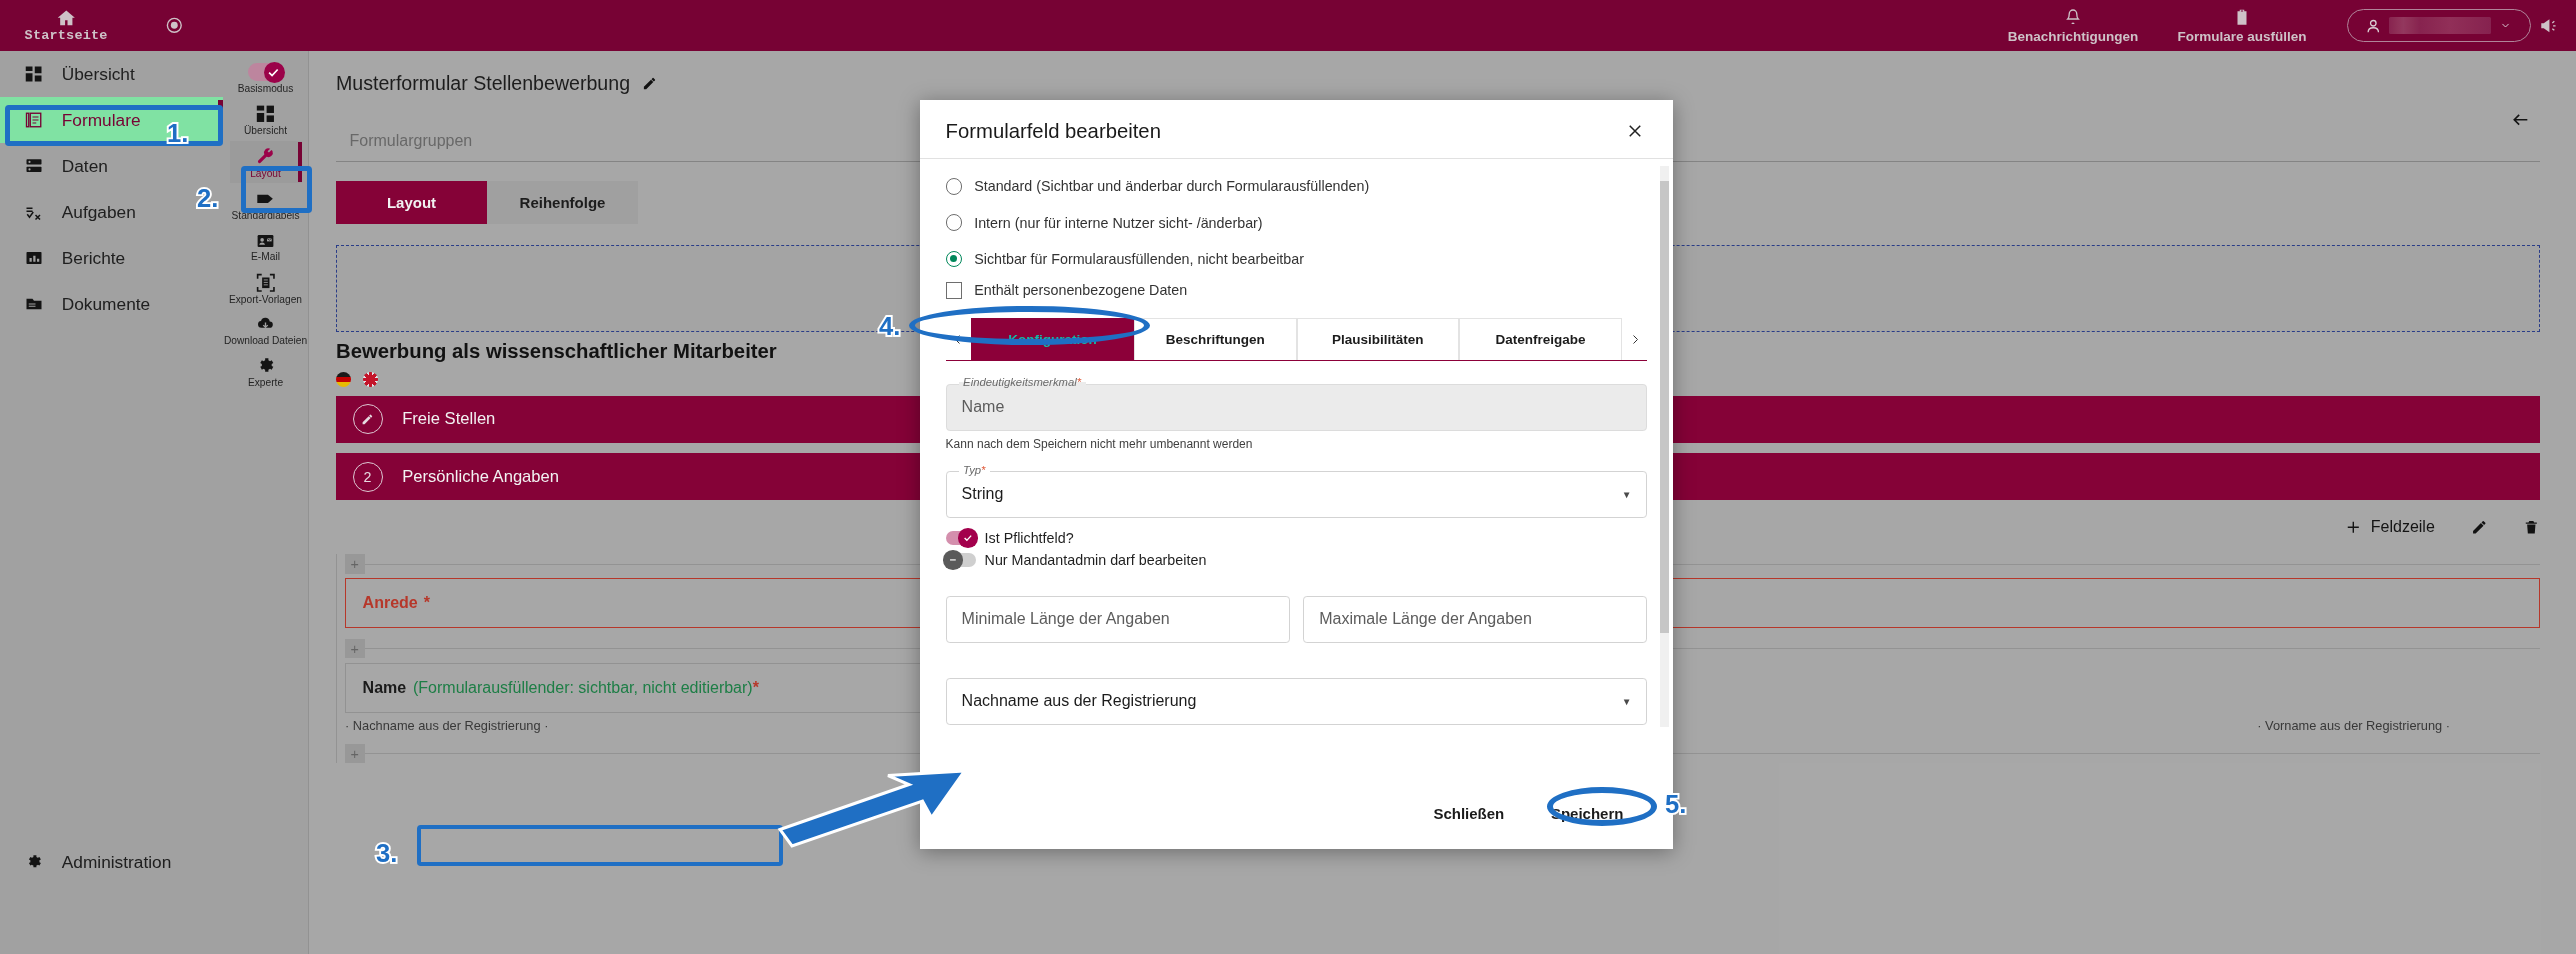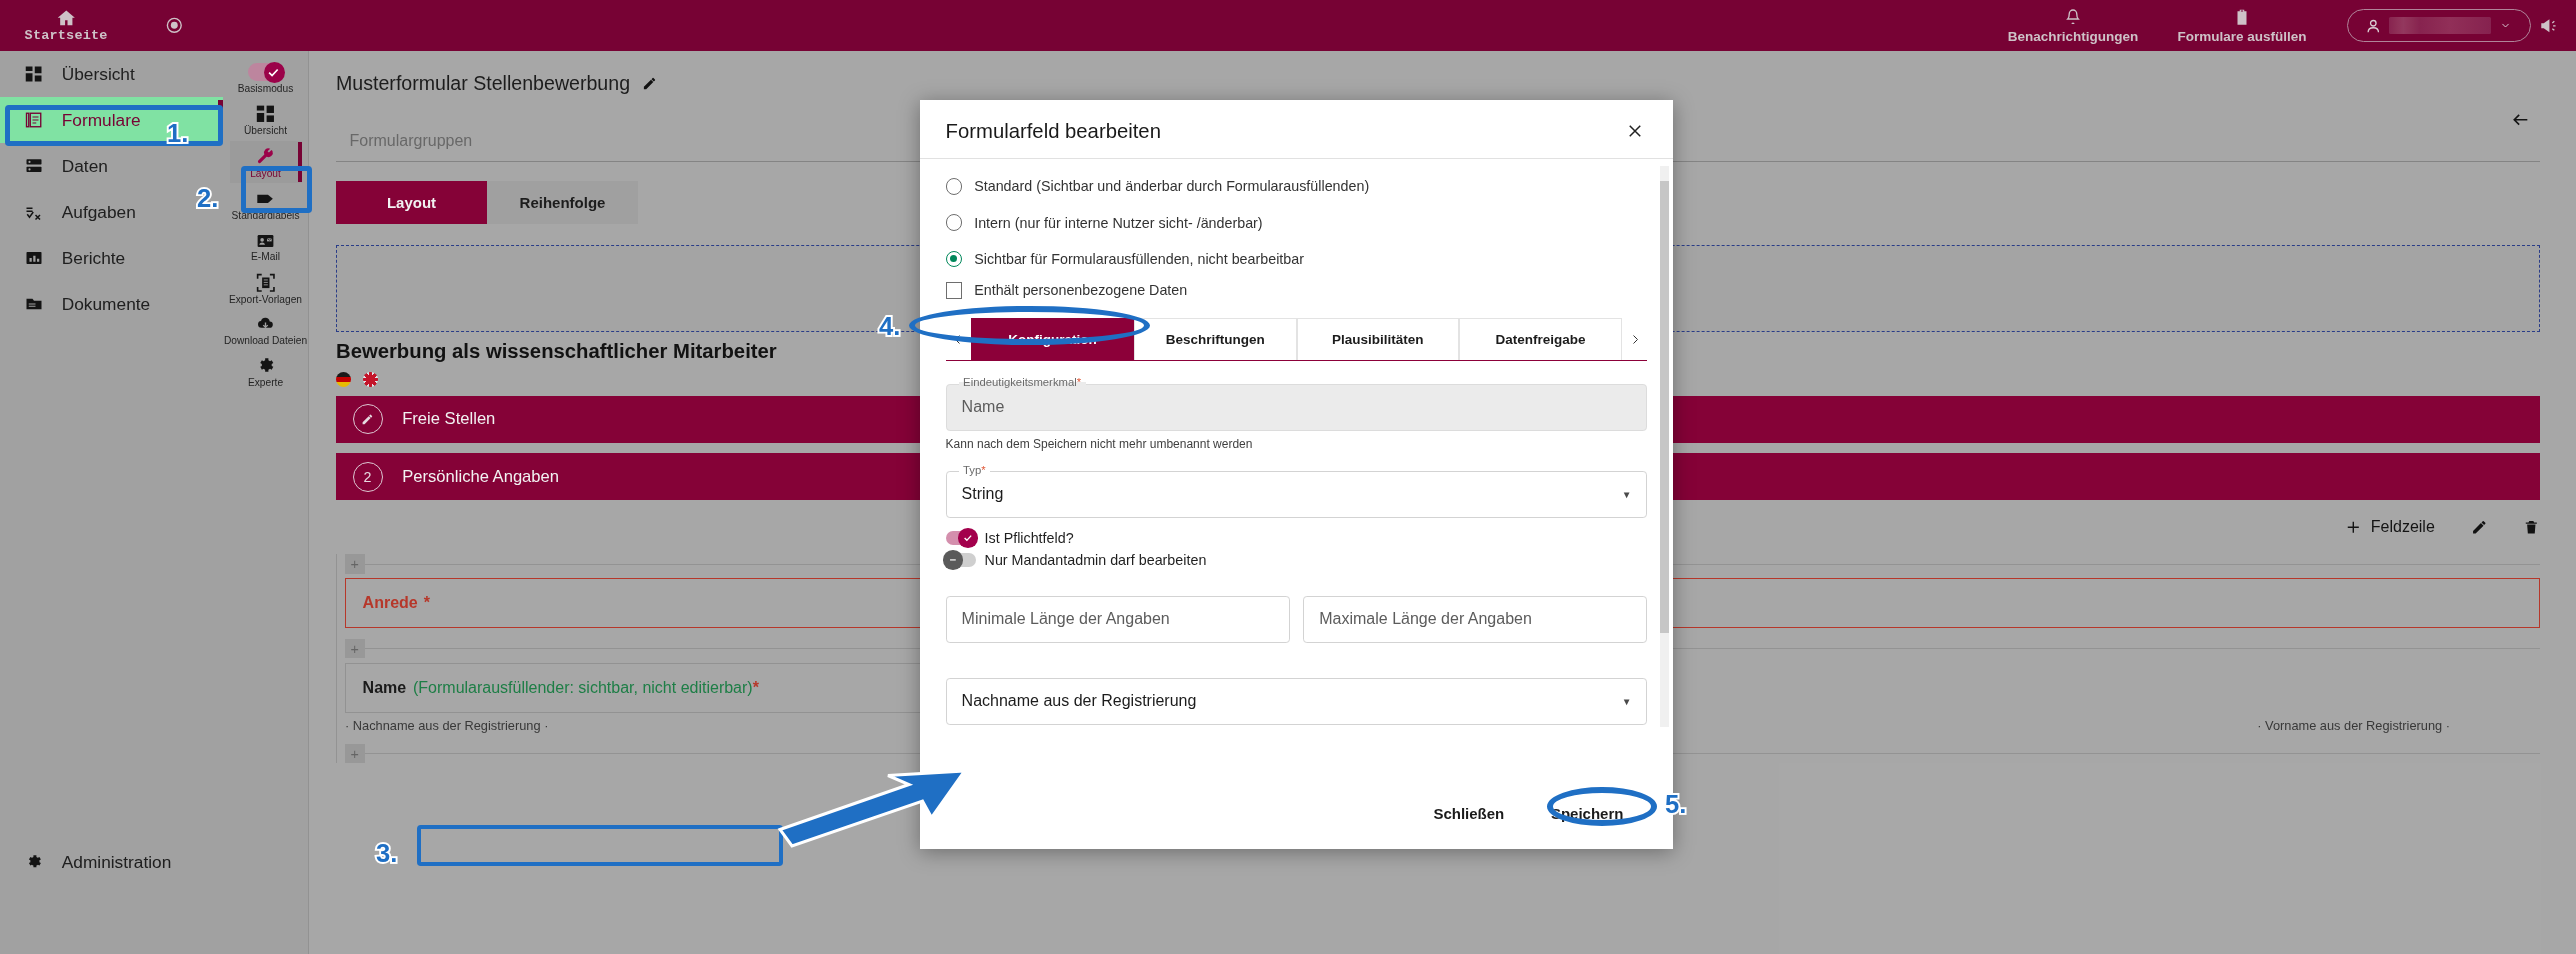--- a/index.html
+++ b/index.html
@@ -201,30 +201,30 @@
 
   .tabs-wrap { display: flex; align-items: stretch; margin-top: 19.6px; border-bottom: 1.5px solid #8c0039; }
   .tabs-arrow {
     width: 25.6px; display: flex; align-items: center; justify-content: center;
     font-size: 16px; color: #333;
   }
   .mtab {
     flex: 1; text-align: center; padding: 12.8px 0; font-size: 13.5px; font-weight: bold;
     background: #fff; border: 0.8px solid #e3e3e3; border-bottom: none; color: #1c1c1c;
   }
-  .mtab.active { background: #8c0039; color: #ffffff; border-color: #8c0039; }
+  .mtab.active { background: #8c0039; color: #14b8a6; border-color: #8c0039; }
 
   .ffield {
     margin-top: 22.6px; border: 0.8px solid #d3d3d3; border-radius: 3.8px; position: relative;
     height: 47px; display: flex; align-items: center; padding-left: 15px;
   }
   .ffield.filled { background: #ebebeb; border-color: #dcdcdc; }
   .ffield .legend {
     position: absolute; top: -8.3px; left: 12px; background: #fff; padding: 0 4.5px;
-    font-size: 11.3px; color: #6a6a6a;
+    font-size: 11.3px; color: #6a6a6a; font-style: italic;
   }
   .ffield.filled .legend { background: linear-gradient(#fff 50%, #ebebeb 50%); }
   .ffield .star { color: #e05a3a; }
   .ffield .val { font-size: 16px; color: #5c5c5c; }
   .ffield .val.dark { color: #1c1c1c; }
   .caret { position: absolute; right: 15px; font-size: 9.8px; color: #4a4a4a; }
   .hint { font-size: 12px; color: #3f3f3f; margin-top: 6.8px; }
 
   .switch-row { display: flex; align-items: center; gap: 9px; margin-top: 10.5px; }
   .sw {

